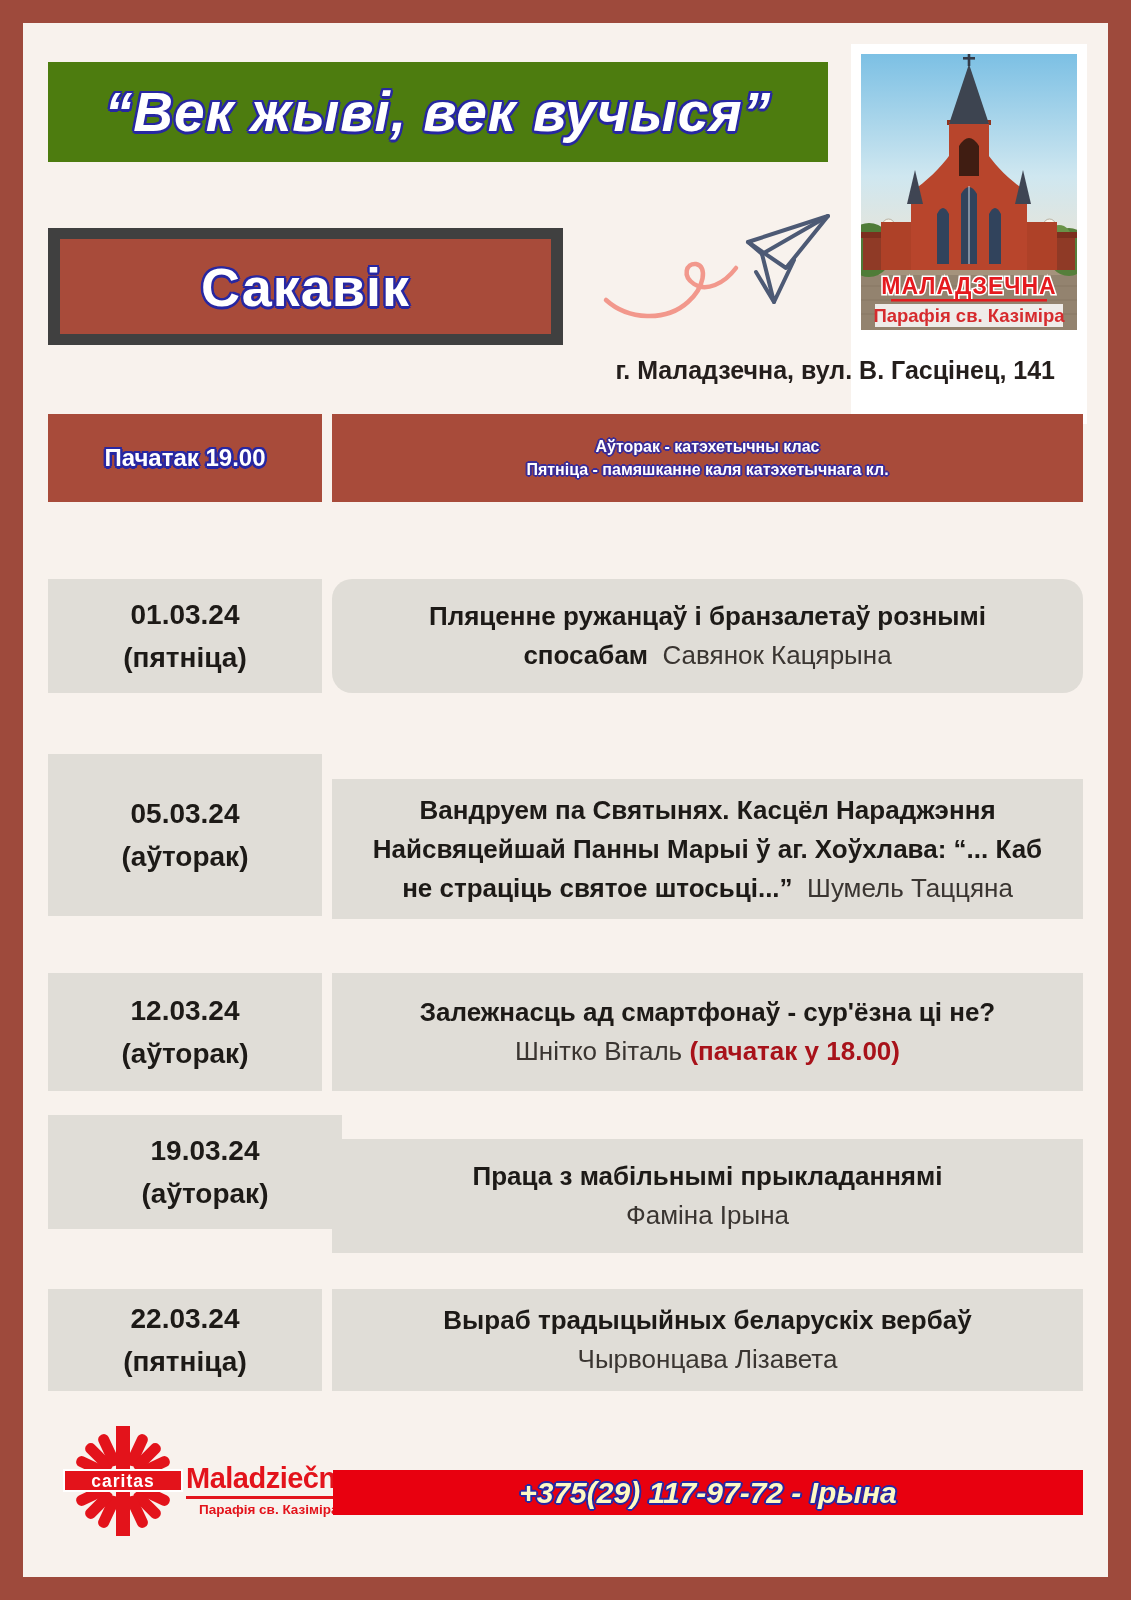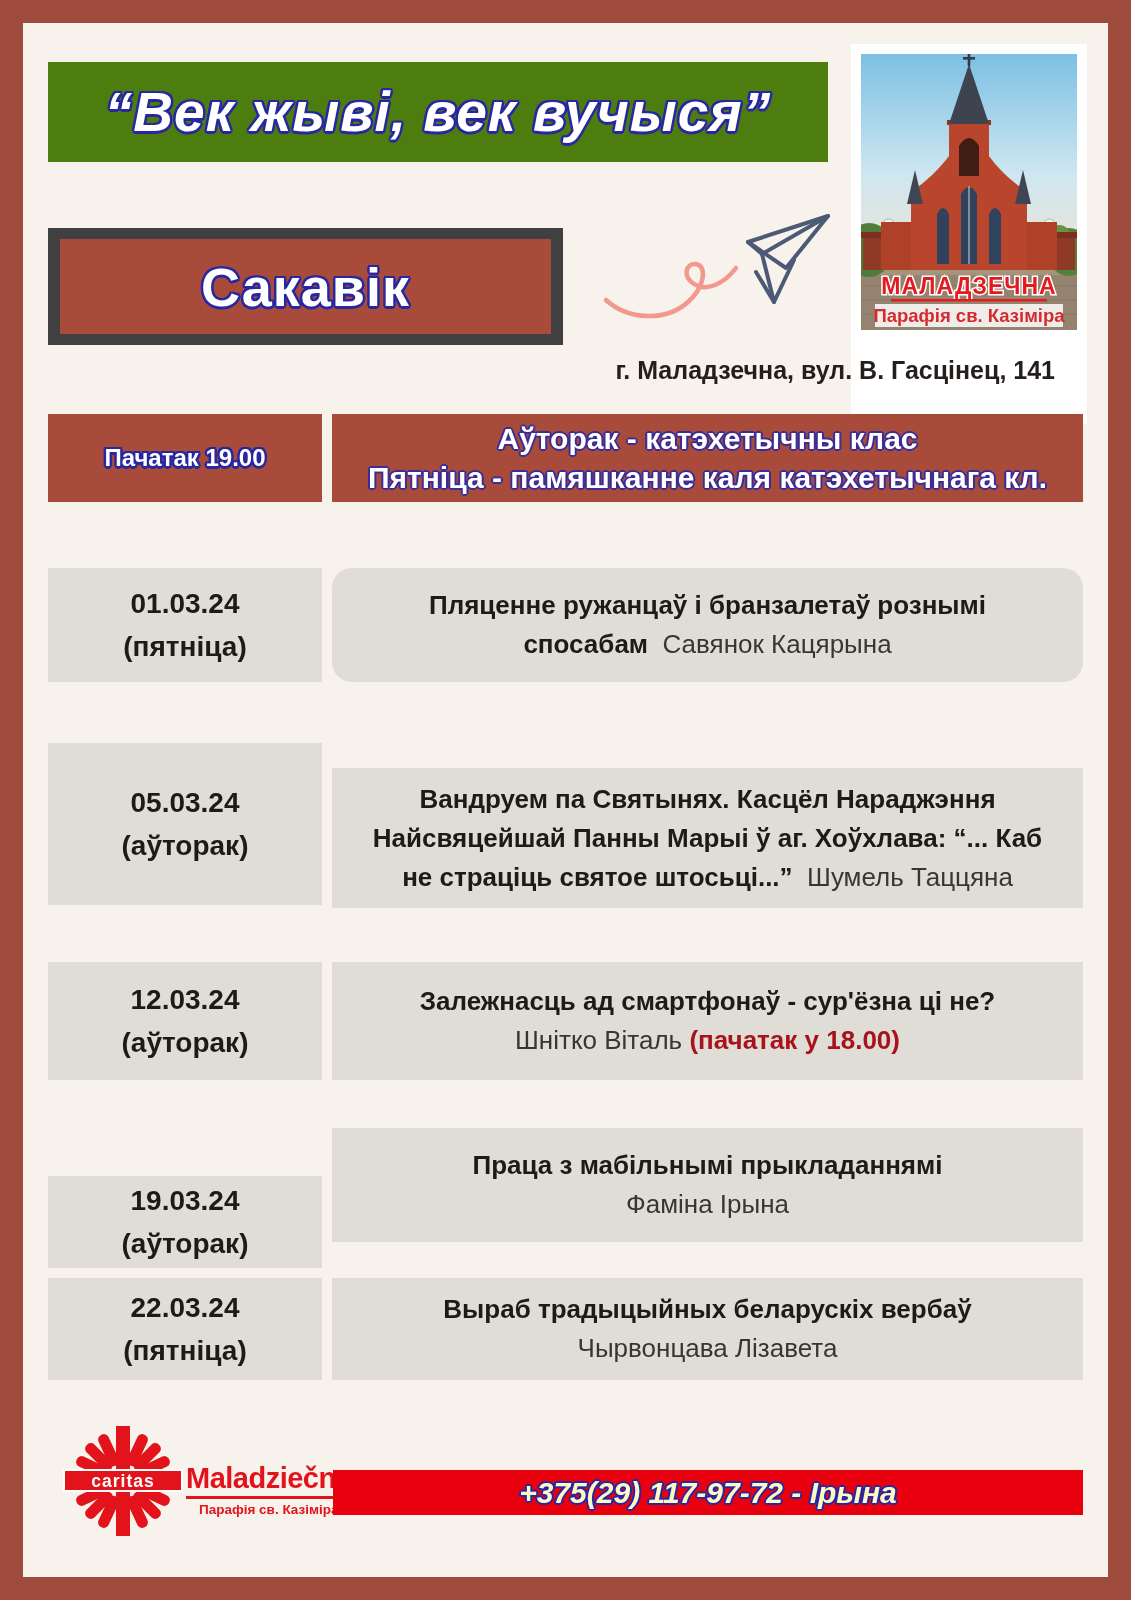--- a/index.html
+++ b/index.html
@@ -33,27 +33,27 @@
 
   .plane { left:600px; top:208px; }
 
   .address { left:460px; top:356px; width:595px; text-align:right;
     font-size:25px; font-weight:bold; color:#241e1c; }
 
   .redbox { background:#a84b3a; display:flex; align-items:center; justify-content:center; }
   .start-box { left:48px; top:414px; width:274px; height:88px; }
   .start-text { font-size:24px; font-weight:bold; white-space:nowrap; }
   .venue-box { left:332px; top:414px; width:751px; height:88px; flex-direction:column; gap:5px; }
-  .venue-line { font-size:30px; font-weight:bold; white-space:nowrap;
+  .venue-line { font-size:16px; font-weight:bold; white-space:nowrap;
     text-shadow:
       2px 0 0 #3c2d96, -2px 0 0 #3c2d96, 0 2px 0 #3c2d96, 0 -2px 0 #3c2d96,
       1.4px 1.4px 0 #3c2d96, -1.4px 1.4px 0 #3c2d96, 1.4px -1.4px 0 #3c2d96, -1.4px -1.4px 0 #3c2d96;
     color:#fff; }
 
-  .graybox { background:#e0ddd7; position:absolute; }
+  .graybox { background:#e0ddd7; position:absolute;margin-top:11px; }
   .date-box { left:48px; width:274px; display:flex; flex-direction:column;
     align-items:center; justify-content:center; font-size:28px; font-weight:bold;
     color:#1d1a17; line-height:1.55; }
   .content-box { left:332px; width:751px; display:flex; flex-direction:column;
     align-items:center; justify-content:center; text-align:center; color:#1d1a17; }
   .content-box p { margin:0; max-width:660px; font-size:26px; line-height:1.5; }
   .evt-title { font-weight:bold; }
   .speaker { font-weight:normal; color:#3a3531; }
   .note { font-weight:bold; color:#a8121a; }
 
@@ -179,21 +179,21 @@
   <div class="graybox date-box" style="top:962px;height:118px;">
     <div>12.03.24</div>
     <div>(аўторак)</div>
   </div>
   <div class="graybox content-box" style="top:962px;height:118px;">
     <p style="max-width:700px;"><span class="evt-title">Залежнасць ад смартфонаў - сур'ёзна ці не?</span><br>
        <span class="speaker">Шнітко Віталь</span>
        <span class="note">(пачатак у 18.00)</span></p>
   </div>
 
-  <div class="graybox date-box" style="top:1176px;height:92px;">
+  <div class="graybox date-box" style="top:1104px;height:114px;padding-left:20px;">
     <div>19.03.24</div>
     <div>(аўторак)</div>
   </div>
   <div class="graybox content-box" style="top:1128px;height:114px;">
     <p style="max-width:700px;"><span class="evt-title">Праца з мабільнымі прыкладаннямі</span><br>
        <span class="speaker">Фаміна Ірына</span></p>
   </div>
 
   <div class="graybox date-box" style="top:1278px;height:102px;">
     <div>22.03.24</div>

